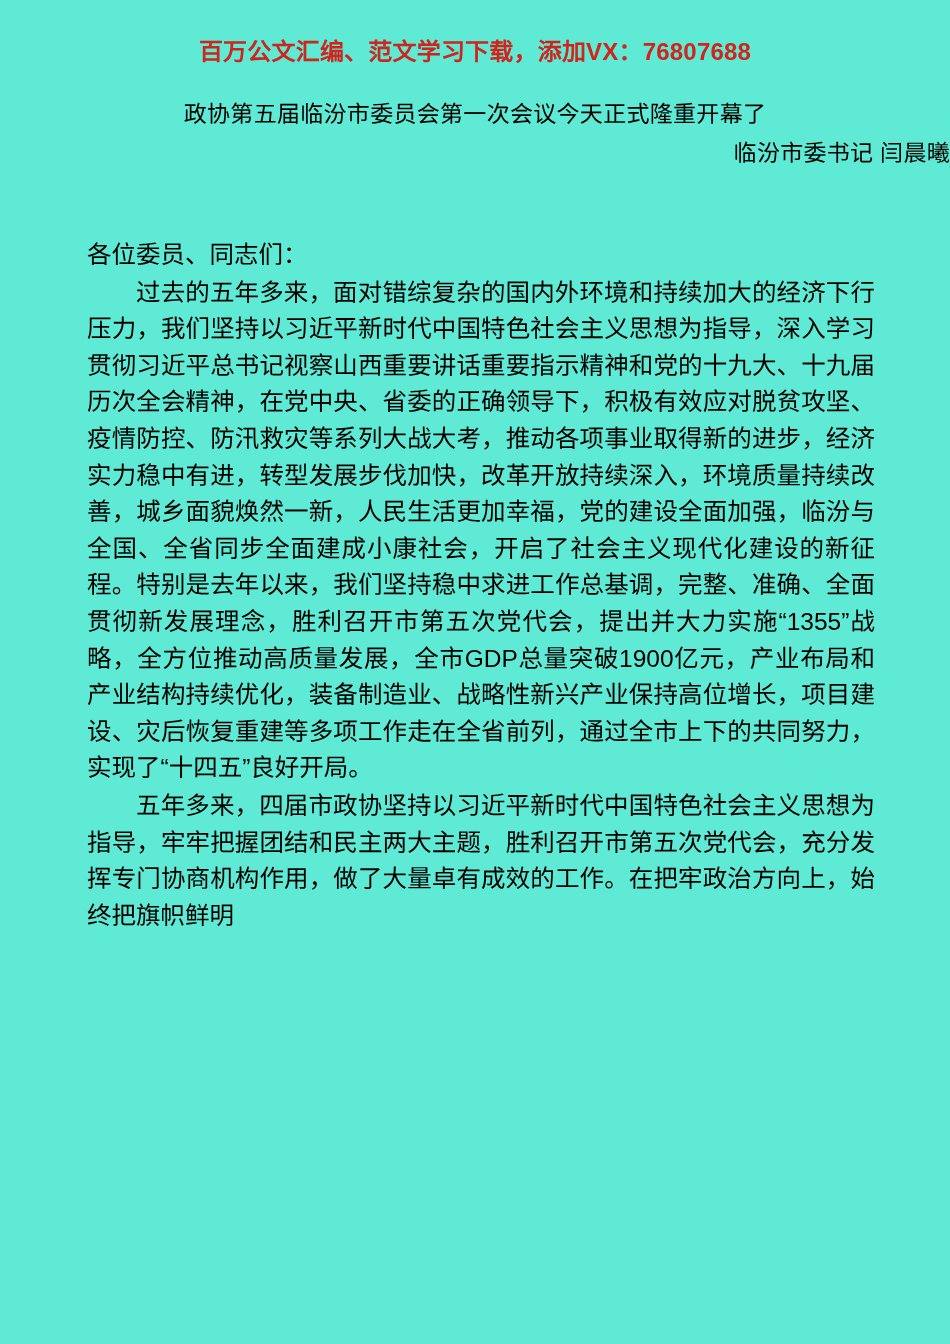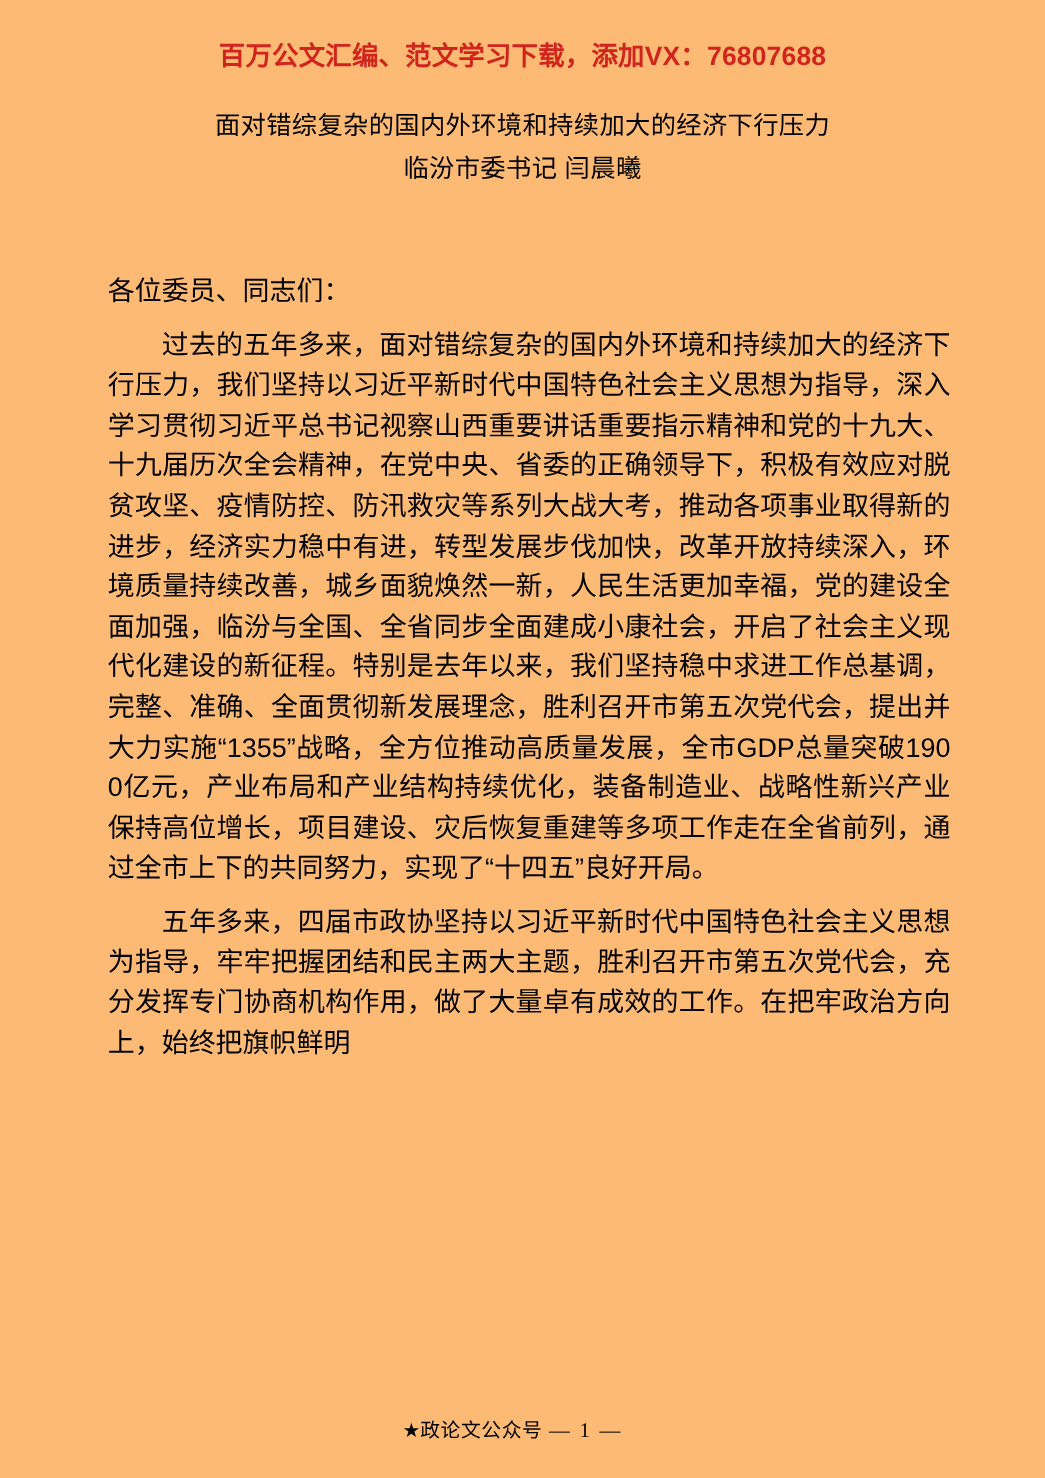--- a/index.html
+++ b/index.html
@@ -7,21 +7,21 @@
     margin: 0;
     padding: 0;
     background: #ffffff;
   }
 
   .page {
     position: relative;
     width: 950px;
     height: 1344px;
     margin: 0 auto;
-    background: #fdba74;
+    background: #5eead4;
     box-sizing: border-box;
     overflow: hidden;
     font-family: "Liberation Sans", "DejaVu Sans", sans-serif;
     color: #000000;
     -webkit-font-smoothing: antialiased;
   }
 
   
   .promo-banner {
     position: absolute;
@@ -55,41 +55,42 @@
     white-space: nowrap;
   }
 
   .doc-author {
     font-size: 23px;
     font-weight: normal;
     line-height: 32px;
     letter-spacing: 0.3px;
     margin: 7px 0 0 0;
     white-space: nowrap;
+    text-align: right;
   }
 
   .doc-date {
     font-size: 23px;
     font-weight: normal;
     line-height: 32px;
     letter-spacing: 0.3px;
     margin: 7px 0 0 0;
     white-space: nowrap;
   }
 
   
   .body-copy {
     position: absolute;
     top: 236px;
     left: 86px;
     width: 790px;
   }
 
   .para {
-    margin: 12px;
+    margin: 1px;
     font-size: 24.5px;
     line-height: 36.6px;
     text-align: justify;
     text-align-last: left;
     text-justify: inter-ideograph;
     letter-spacing: 0;
     word-break: break-all;
   }
 
   .para.indent {
@@ -137,29 +138,24 @@
   }
 </style>
 </head>
 <body>
 
 <div class="page">
 
   <div class="promo-banner">百万公文汇编、范文学习下载，添加VX：76807688</div>
 
   <div class="title-block">
-    <div class="doc-title">面对错综复杂的国内外环境和持续加大的经济下行压力</div>
+    <div class="doc-title">政协第五届临汾市委员会第一次会议今天正式隆重开幕了</div>
     <div class="doc-author">临汾市委书记  闫晨曦</div>
   </div>
 
   <div class="body-copy">
     <p class="para salutation">各位委员、同志们：</p>
     <p class="para indent">过去的五年多来，面对错综复杂的国内外环境和持续加大的经济下行压力，我们坚持以习近平新时代中国特色社会主义思想为指导，深入学习贯彻习近平总书记视察山西重要讲话重要指示精神和党的十九大、十九届历次全会精神，在党中央、省委的正确领导下，积极有效应对脱贫攻坚、疫情防控、防汛救灾等系列大战大考，推动各项事业取得新的进步，经济实力稳中有进，转型发展步伐加快，改革开放持续深入，环境质量持续改善，城乡面貌焕然一新，人民生活更加幸福，党的建设全面加强，临汾与全国、全省同步全面建成小康社会，开启了社会主义现代化建设的新征程。特别是去年以来，我们坚持稳中求进工作总基调，完整、准确、全面贯彻新发展理念，胜利召开市第五次党代会，提出并大力实施“1355”战略，全方位推动高质量发展，全市GDP总量突破1900亿元，产业布局和产业结构持续优化，装备制造业、战略性新兴产业保持高位增长，项目建设、灾后恢复重建等多项工作走在全省前列，通过全市上下的共同努力，实现了“十四五”良好开局。</p>
     <p class="para indent">五年多来，四届市政协坚持以习近平新时代中国特色社会主义思想为指导，牢牢把握团结和民主两大主题，胜利召开市第五次党代会，充分发挥专门协商机构作用，做了大量卓有成效的工作。在把牢政治方向上，始终把旗帜鲜明</p>
   </div>
 
-  <div class="footer">
-    <span class="footer-inner">
-      <span class="footer-mark">★</span><span class="footer-brand">政论文公众号</span><span class="footer-page">— 1 —</span>
-    </span>
-  </div>
 
 </div>
 
 </body></html>

